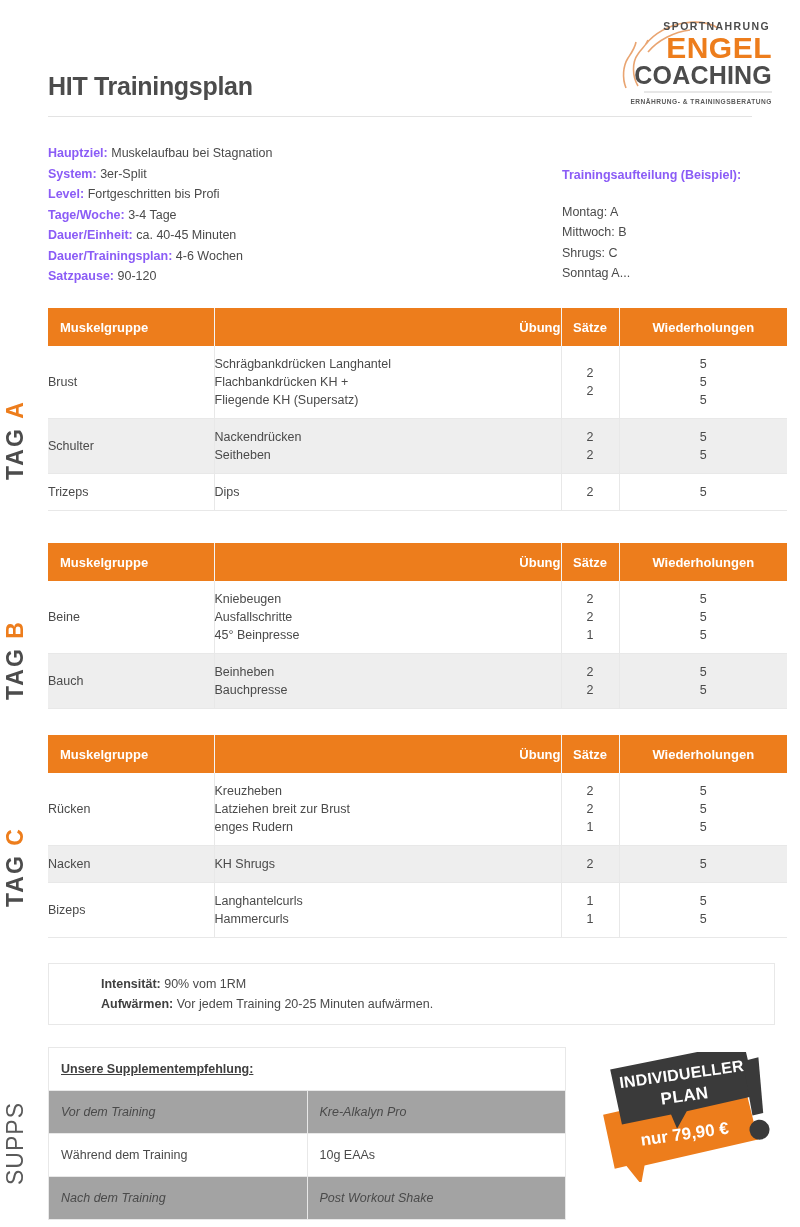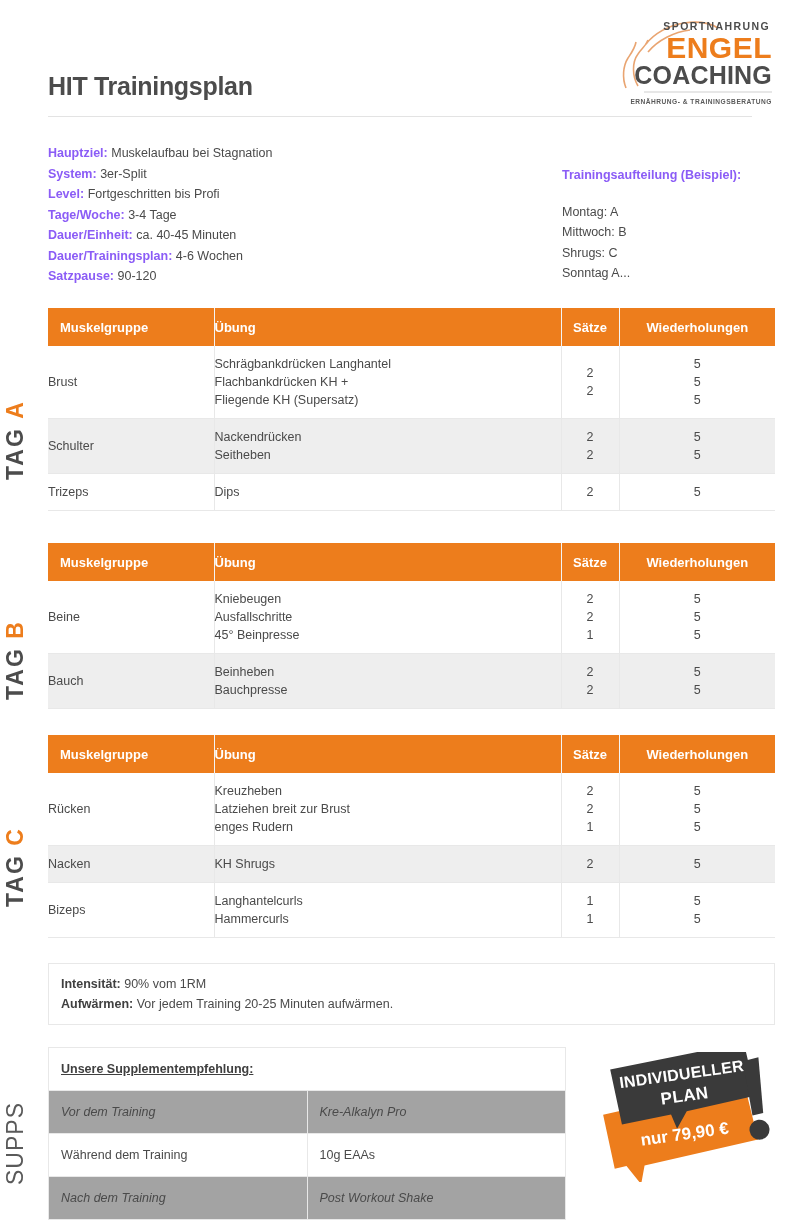--- a/index.html
+++ b/index.html
@@ -49,23 +49,23 @@
 
   table.plan { border-collapse: collapse; width: 727px; table-layout: fixed; }
   table.plan thead th {
     background: #ED7D1C; color: #ffffff;
     font-size: 13px; font-weight: bold;
     height: 38px; vertical-align: middle;
     border-right: 1px solid #f4f4f4;
   }
   table.plan thead th:last-child { border-right: none; }
   th.c-muskel { width: 166px; text-align: left; padding-left: 12px; }
-  th.c-ubung  { width: 347px; text-align: left; }
+  th.c-ubung  { width: 347px; text-align: right; }
   th.c-saetze { width: 58px;  text-align: center; }
-  th.c-wdh    { width: 156px; text-align: center; }
+  th.c-wdh    { width: 168px; text-align: center; }
 
   table.plan tbody td {
     font-size: 12.5px; color: #4a4a4a;
     border-bottom: 1px solid #e8e8e8;
     border-right: 1px solid #e8e8e8;
     vertical-align: middle;
     line-height: 18px;
     padding: 9px 0;
   }
   table.plan tbody tr td:last-child { border-right: none; }
@@ -76,21 +76,21 @@
   td.c-wdh    { text-align: center; }
   .ml { display: block; }
 
   
   .notes {
     position: absolute; left: 48px; width: 727px;
     border: 1px solid #e8e8e8; background: #ffffff;
     padding: 10px 0 10px 12px;
     font-size: 12.5px; line-height: 20px;
   }
-  .notes b { color: #3f3f3f; font-weight: bold; }
+  .notes b { color: #3f3f3f; font-weight: bold; margin-left: 40px; }
 
   
   .supps-label {
     position: absolute; left: 0; width: 42px;
     writing-mode: vertical-rl; transform: rotate(180deg);
     text-align: center;
     font-size: 23px; letter-spacing: 1px;
     color: #5a5a5a; line-height: 1;
   }
   table.supps { border-collapse: collapse; width: 518px; table-layout: fixed; }

